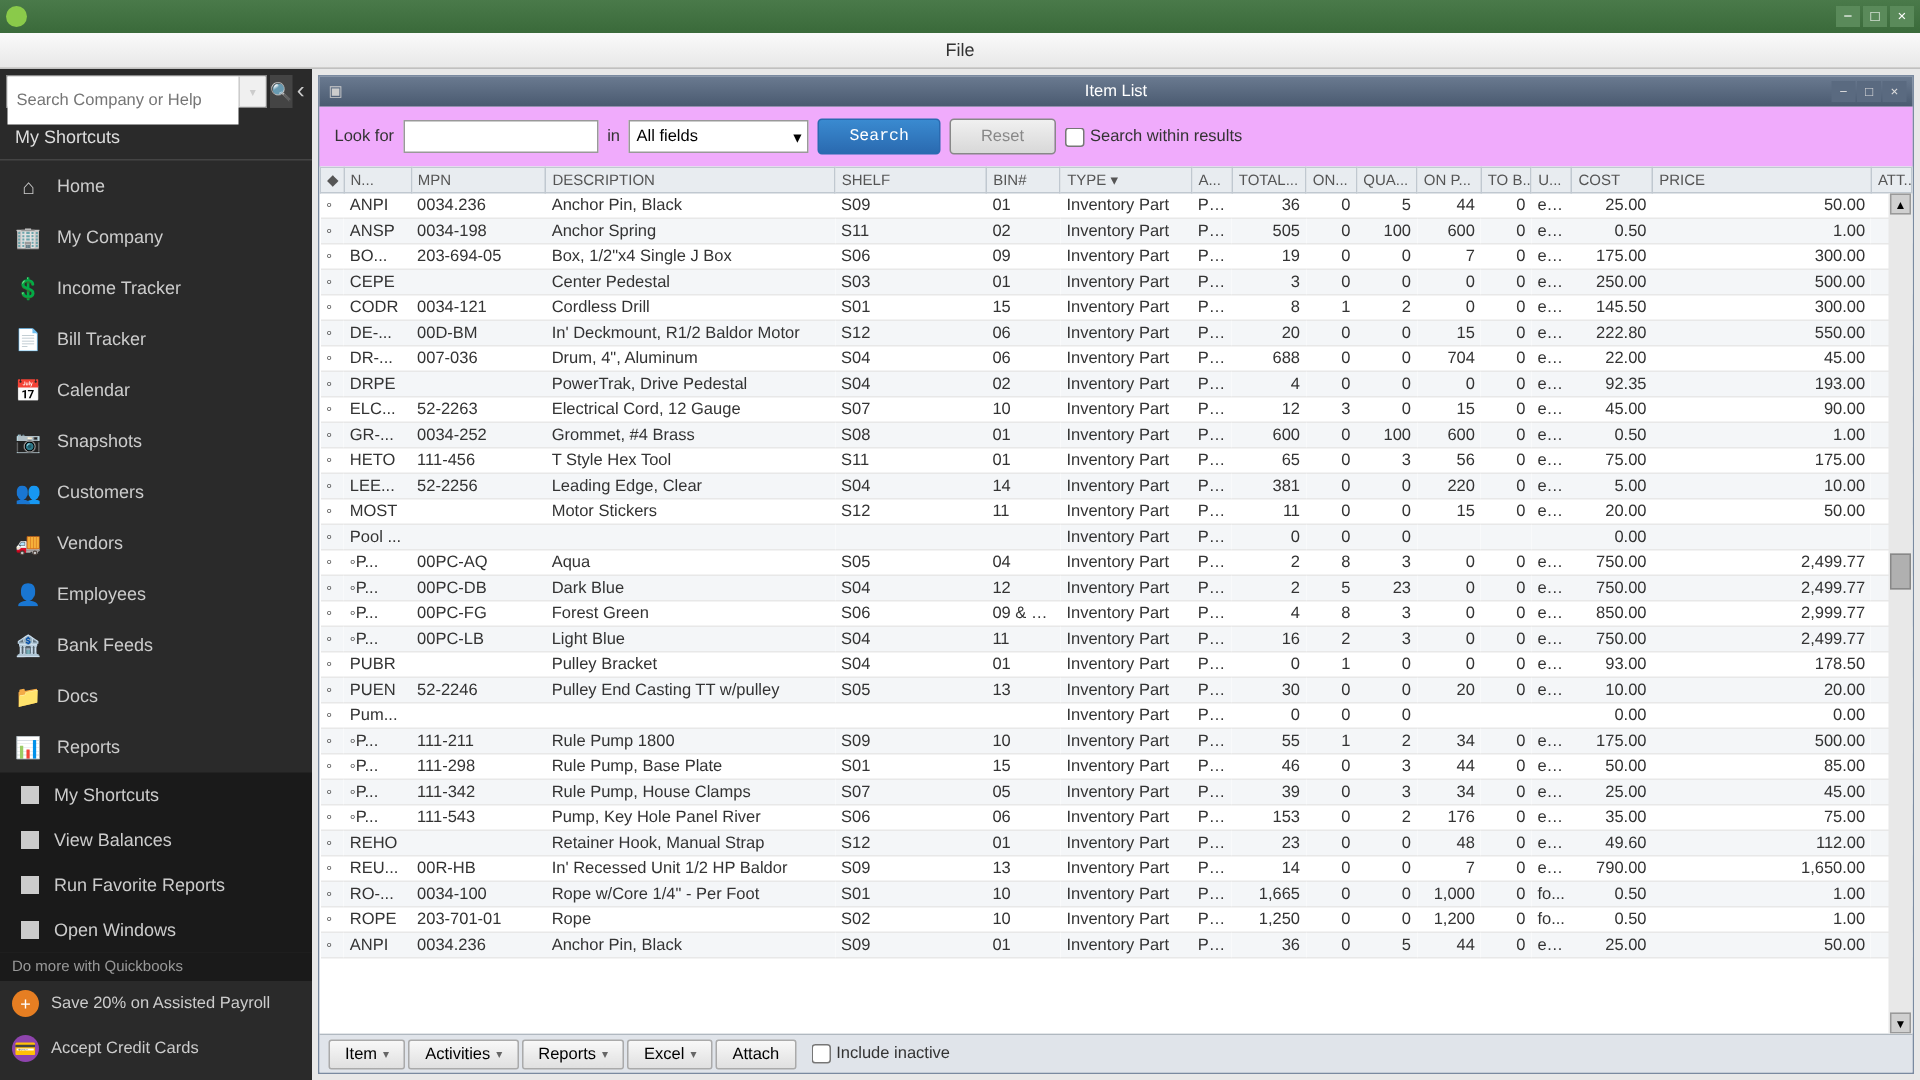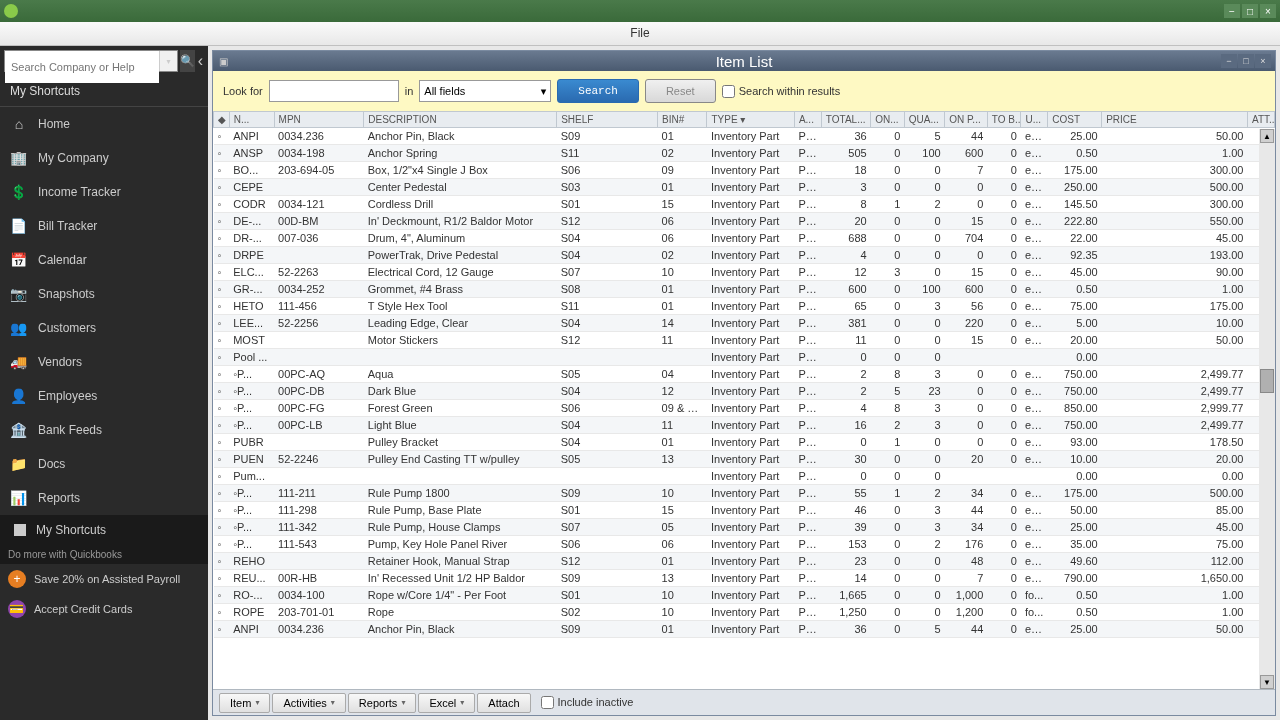--- a/index.html
+++ b/index.html
@@ -39,30 +39,30 @@
 .promo-icon { width: 18px; height: 18px; border-radius: 50%; display: flex; align-items: center; justify-content: center; font-size: 12px; color: #fff; }
 .promo-icon.orange { background: #e67e22; }
 .promo-icon.purple { background: #8e44ad; }
 
 
 .content { flex: 1; background: #e8e8e8; position: relative; padding: 4px; }
 
 
 .window { background: #d8dde5; border: 1px solid #7a8aa0; display: flex; flex-direction: column; height: 100%; }
 .window-header { height: 20px; background: linear-gradient(to bottom, #6a7a90, #4a5a70); display: flex; align-items: center; position: relative; }
-.window-title { color: #fff; font-size: 15px; position: absolute; left: 50%; transform: translateX(-50%); }
+.window-title { color: #fff; font-size: 11px; position: absolute; left: 50%; transform: translateX(-50%); }
 .window-icon-left { margin-left: 6px; color: #ccc; font-size: 10px; }
 .window-controls { position: absolute; right: 4px; display: flex; gap: 1px; }
 .win-btn { width: 16px; height: 14px; background: #5a6a80; color: #ddd; font-size: 9px; display: flex; align-items: center; justify-content: center; cursor: pointer; }
 
 
-.searchbar { padding: 8px 10px; display: flex; align-items: center; gap: 6px; background: #fef9c3; }
+.searchbar { padding: 8px 10px; display: flex; align-items: center; gap: 6px; background: #f0abfc; }
 .sb-label { font-size: 11px; color: #333; }
 .sb-input { width: 130px; height: 22px; border: 1px solid #999; padding: 0 4px; font-size: 11px; }
-.sb-select { width: 132px; height: 22px; border: 1px solid #999; background: #fff; font-size: 11px; padding: 0 4px; display: flex; align-items: center; justify-content: space-between; cursor: pointer; }
+.sb-select { width: 120px; height: 22px; border: 1px solid #999; background: #fff; font-size: 11px; padding: 0 4px; display: flex; align-items: center; justify-content: space-between; cursor: pointer; }
 .sb-btn { height: 24px; padding: 0 20px; font-size: 11px; border: 1px solid #888; cursor: pointer; border-radius: 3px; }
 .sb-btn.primary { background: linear-gradient(to bottom, #3a8ad0, #2a6ab0); color: #fff; border-color: #2a6ab0; font-family: Liberation Mono, monospace; }
 .sb-btn.secondary { background: linear-gradient(to bottom, #f0f0f0, #d8d8d8); color: #888; }
 .sb-check { display: flex; align-items: center; gap: 4px; font-size: 11px; color: #333; }
 .sb-check input { width: 13px; height: 13px; }
 
 
 .table-wrap { flex: 1; overflow: hidden; position: relative; background: #fff; }
 .table { width: 100%; border-collapse: collapse; font-size: 11px; table-layout: fixed; }
 .table th { background: #e8ecf0; border: 1px solid #c0c8d0; padding: 2px 4px; text-align: left; font-weight: normal; color: #555; font-size: 10px; height: 16px; overflow: hidden; white-space: nowrap; }
@@ -186,20 +186,34 @@
         <div class="sidebar-item">
           <span class="sidebar-icon">📊</span>
           <span>Reports</span>
         </div>
       </div>
     <div class="sidebar-sub">
       <div class="sidebar-item">
         <span class="sidebar-sub-icon"></span>
         <span>My Shortcuts</span>
       </div>
+      <div id="sidebar-sub-items">
+          <div class="sidebar-item">
+            <span class="sidebar-sub-icon"></span>
+            <span>View Balances</span>
+          </div>
+          <div class="sidebar-item">
+            <span class="sidebar-sub-icon"></span>
+            <span>Run Favorite Reports</span>
+          </div>
+          <div class="sidebar-item">
+            <span class="sidebar-sub-icon"></span>
+            <span>Open Windows</span>
+          </div>
+        </div>
     </div>
     <div class="sidebar-footer-head">Do more with Quickbooks</div>
     <div id="sidebar-promos">
         <div class="promo-item">
           <span class="promo-icon orange">+</span>
           <span>Save 20% on Assisted Payroll</span>
         </div>
         <div class="promo-item">
           <span class="promo-icon purple">💳</span>
           <span>Accept Credit Cards</span>
@@ -300,21 +314,21 @@
               </tr>
               <tr>
     <td class="col-mark">◦</td>
     <td class="col-name">BO...</td>
     <td class="col-mpn">203-694-05</td>
     <td class="col-desc">Box, 1/2"x4 Single J Box</td>
     <td class="col-shelf">S06</td>
     <td class="col-bin">09</td>
     <td class="col-type">Inventory Part</td>
     <td class="col-a">Po...</td>
-    <td class="col-total num">18</td>
+    <td class="col-total num">19</td>
     <td class="col-on num">0</td>
     <td class="col-qua num">0</td>
     <td class="col-onp num">7</td>
     <td class="col-tob num">0</td>
     <td class="col-u">ea...</td>
     <td class="col-cost num">175.00</td>
     <td class="col-price num">300.00</td>
     <td class="col-att"></td>
               </tr>
               <tr>

